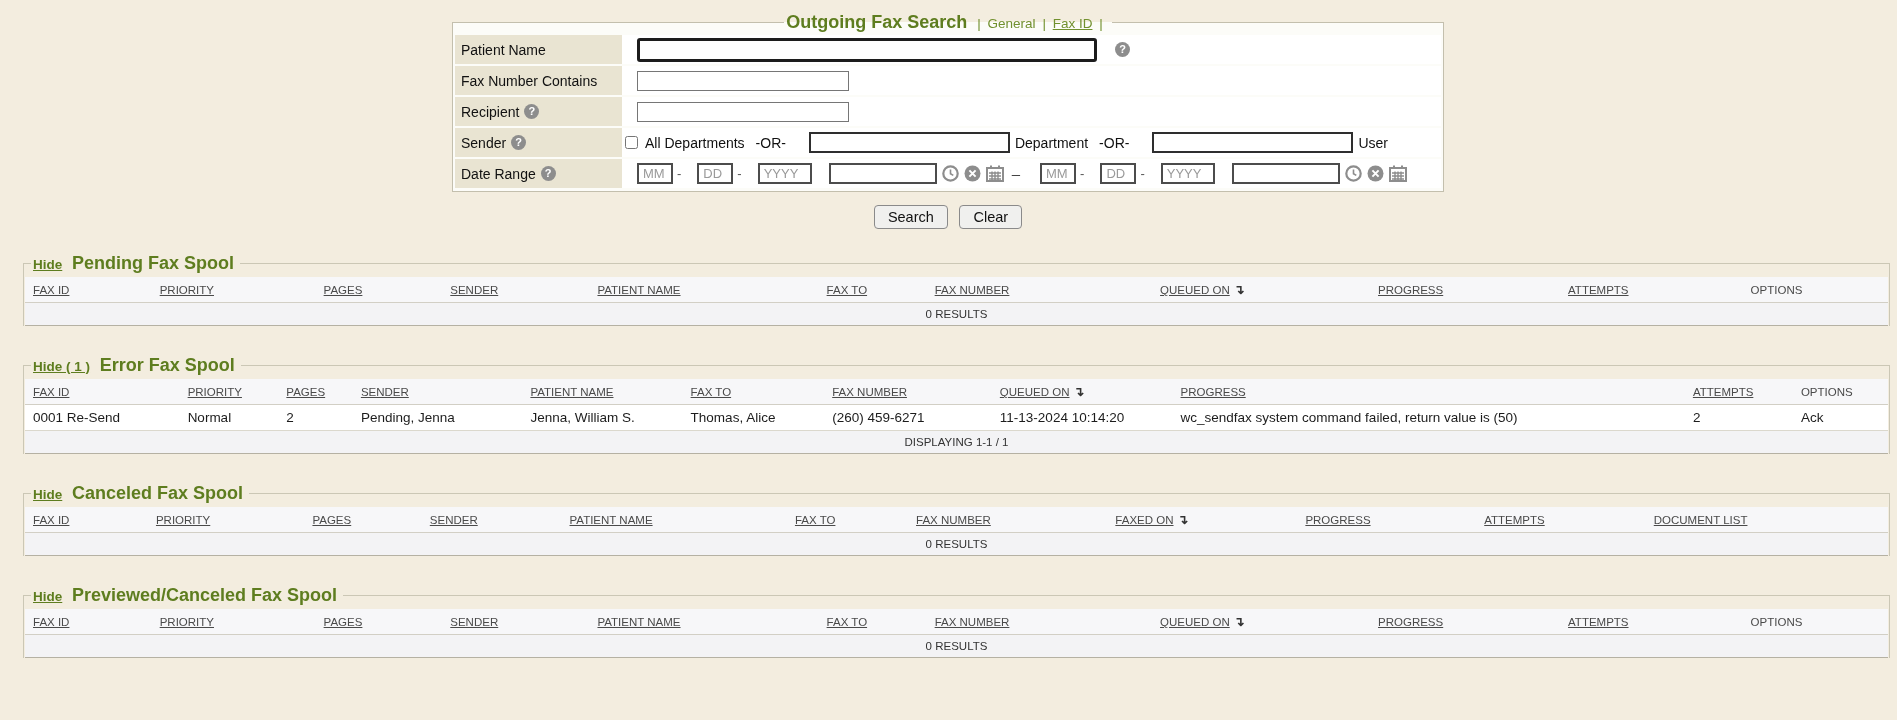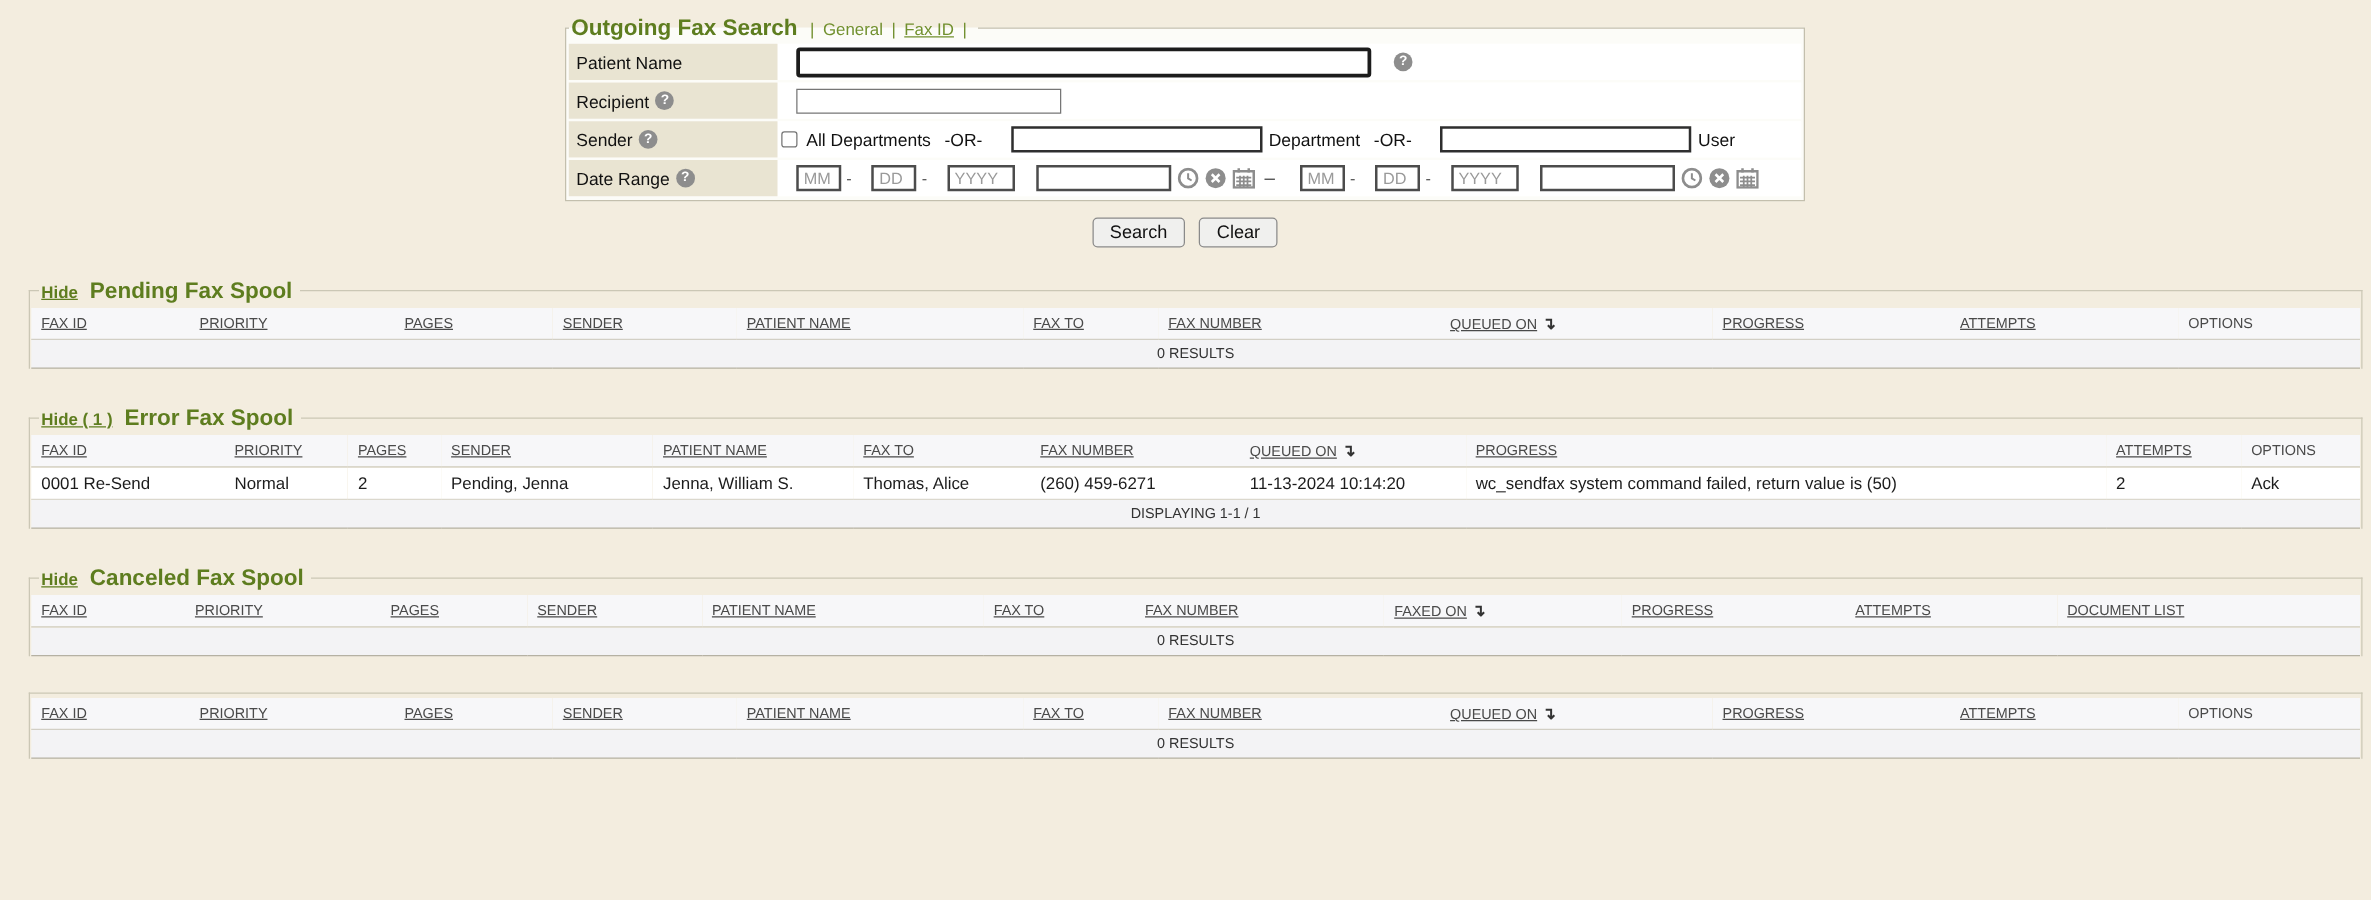--- a/index.html
+++ b/index.html
@@ -16,20 +16,21 @@
     margin: 12px 0 0 452px;
     width: 992px;
     border: 1px solid #c3bfad;
     background: #fcfcf8;
     padding: 2px 2px 3px 2px;
   }
   fieldset.search-box legend {
     padding: 0 6px 0 2px;
     display: flex; align-items: baseline; gap: 3px;
     white-space: nowrap;
+    text-align: center;
   }
   .form-title { font-size: 18px; font-weight: bold; color: #5e7d1f; }
   .form-tabs { font-size: 13.5px; color: #71902e; margin-left: 4px; }
   .form-tabs .pipe { color: #71902e; padding: 0 3px; }
   .tab-link { color: #71902e; text-decoration: none; cursor: pointer; }
   .tab-link.active { text-decoration: underline; }
 
   .frow { display: flex; align-items: center; height: 29px; margin-bottom: 2px; background: #fff; }
   .frow:last-child { margin-bottom: 0; }
   .flabel {
@@ -133,20 +134,28 @@
     <div class="flabel">
       <span>Patient Name</span>
     </div>
     <div class="fctl">
       <input type="text" class="inp-focus" value="" style="">
       <span class="icon-gap"></span>
       <span class="help-icon">?</span>
     </div>
   </div>
 
+  <div class="frow">
+    <div class="flabel">
+      <span>Fax Number Contains</span>
+    </div>
+    <div class="fctl">
+      <input type="text" class="inp-sm" value="" style="">
+    </div>
+  </div>
 
   <div class="frow">
     <div class="flabel">
       <span>Recipient</span>
       <span class="help-icon">?</span>
     </div>
     <div class="fctl">
       <input type="text" class="inp-sm" value="" style="">
     </div>
   </div>
@@ -374,20 +383,24 @@
       <tbody></tbody>
       <tfoot>
         <tr>
           <td class="footer-cell" colspan="11">0 RESULTS</td>
         </tr>
       </tfoot>
     </table>
   </fieldset>
 
   <fieldset class="spool">
+    <legend>
+      <span class="hide-link">Hide</span>
+      <span class="spool-title">Previewed/Canceled Fax Spool</span>
+    </legend>
     <table class="spool-table">
       <colgroup>
           <col style="width: 6.8%;">
           <col style="width: 8.8%;">
           <col style="width: 6.8%;">
           <col style="width: 7.9%;">
           <col style="width: 12.3%;">
           <col style="width: 5.8%;">
           <col style="width: 12.1%;">
           <col style="width: 11.7%;">

